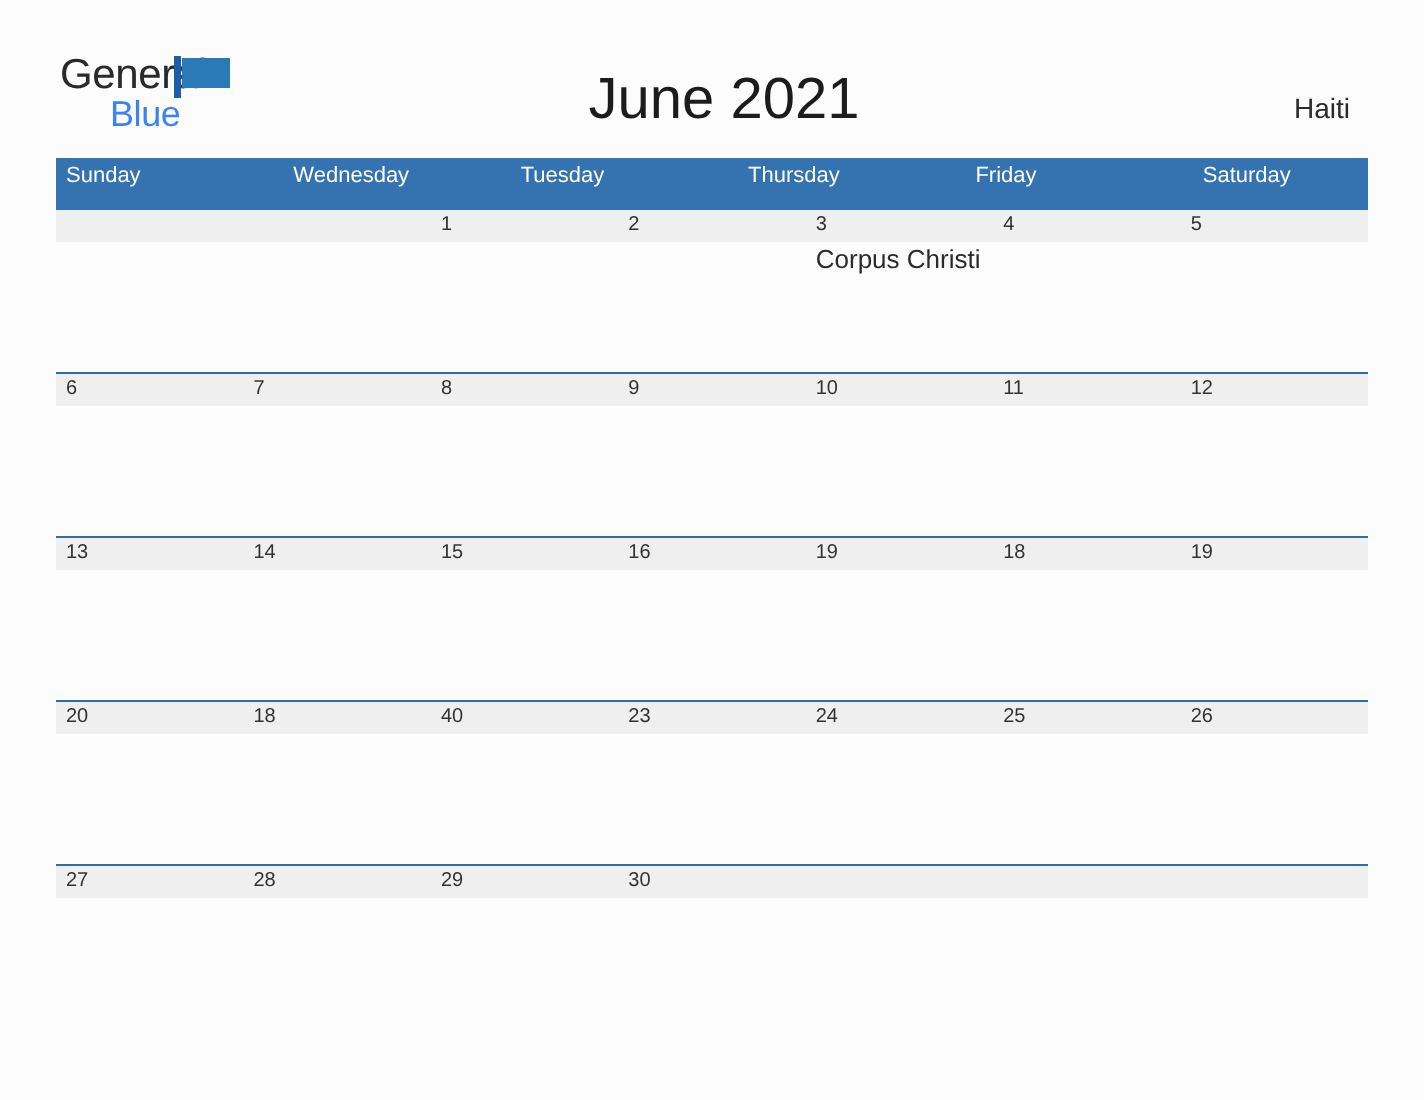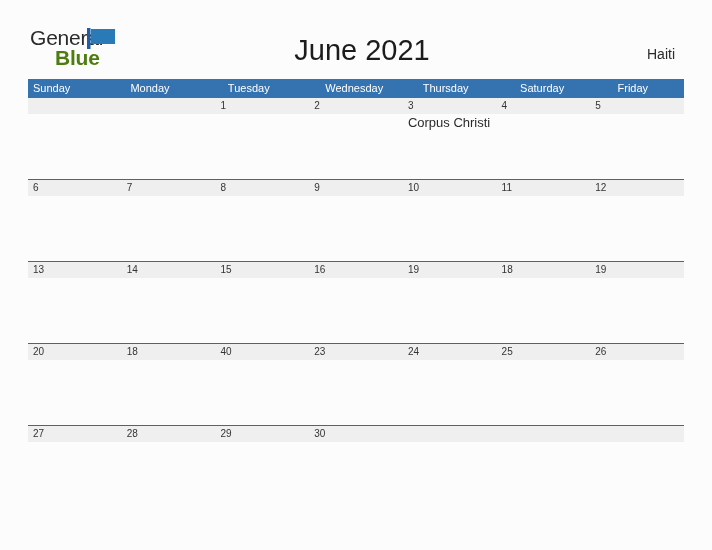--- a/index.html
+++ b/index.html
@@ -46,26 +46,25 @@
     position: absolute;
     left: 57px;
     top: 1px;
     width: 29px;
     height: 21px;
   }
   .logo-blue {
     position: absolute;
     left: 25px;
     top: 20px;
-    font-size: 21px;
-    color: #4d7c0f;
+    font-size: 18px;
+    color: #3b82f6;
     letter-spacing: -0.2px;
     line-height: 21px;
     font-family: "Liberation Sans", sans-serif;
-    font-weight: bold;
   }
 
   .cal-title {
     position: absolute;
     left: 0;
     top: 33px;
     width: 712px;
     text-align: center;
     font-size: 29px;
     color: #1c1c1c;
@@ -89,21 +88,21 @@
   .calendar {
     position: absolute;
     left: 28px;
     top: 79px;
     width: 656px;
   }
 
   .weekday-row {
     display: flex;
     background: #3573b0;
-    height: 19px;
+    height: 26px;
     gap: 26px;
   }
   .weekday-cell {
     flex: 1 1 0;
     color: #ffffff;
     font-size: 11px;
     line-height: 19px;
     padding-left: 5px;
     box-sizing: border-box;
     white-space: nowrap;
@@ -172,26 +171,25 @@
 
   <div class="cal-title">June 2021</div>
 
   <div class="country">Haiti</div>
 
 </div>
 
 <div class="calendar">
   <div class="weekday-row">
       <div class="weekday-cell">Sunday</div>
-      <div class="weekday-cell">Monday</div>
+      <div class="weekday-cell">Wednesday</div>
       <div class="weekday-cell">Tuesday</div>
-      <div class="weekday-cell">Wednesday</div>
       <div class="weekday-cell">Thursday</div>
+      <div class="weekday-cell">Friday</div>
       <div class="weekday-cell">Saturday</div>
-      <div class="weekday-cell">Friday</div>
     </div>
   <div>
       <div class="week-row">
         <div class="date-band">
           <div class="date-cell"></div>
           <div class="date-cell"></div>
           <div class="date-cell">1</div>
           <div class="date-cell">2</div>
           <div class="date-cell">3</div>
           <div class="date-cell">4</div>

